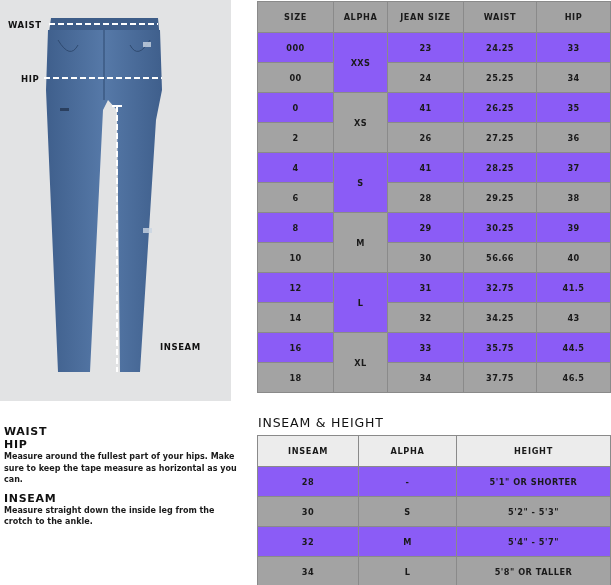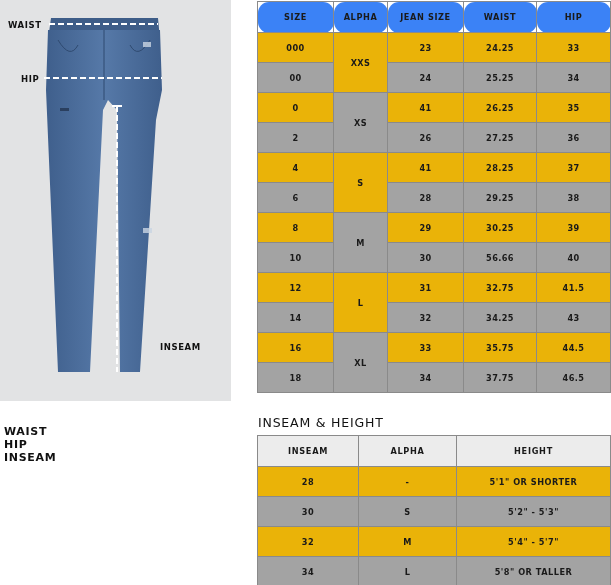--- a/index.html
+++ b/index.html
@@ -5,23 +5,23 @@
   html, body { margin:0; padding:0; background:#ffffff; }
   body { width:611px; height:585px; position:relative; overflow:hidden;
          font-family:"DejaVu Sans", sans-serif; color:#111; }
   .photo { position:absolute; left:0; top:0; width:231px; height:401px; background:#e2e3e4; }
   .photo svg { position:absolute; left:0; top:0; }
   .plabel { position:absolute; font-size:8.5px; font-weight:bold; letter-spacing:0.6px; color:#111; }
 
   table.size { position:absolute; left:257px; top:1px; border-collapse:collapse; }
   table.size td { border:1px solid #8a8a8a; text-align:center; font-size:8.2px; font-weight:bold;
                   letter-spacing:0.4px; padding:0; height:29px; color:#1a1a1a; }
-  table.size tr.h td { height:30px; background:#3b82f6; letter-spacing:0.6px;border-radius:11px; }
+  table.size tr.h td { height:30px; background:#a3a3a3; letter-spacing:0.6px; }
   .g { background:#a3a3a3; }
-  .w { background:#eab308; }
+  .w { background:#8b5cf6; }
 
   .desc { position:absolute; left:4px; top:425px; width:240px; }
   .desc h4 { margin:0; font-size:11px; font-weight:bold; letter-spacing:0.7px; line-height:13px; }
   .desc p { margin:0 0 6px 0; font-size:8px; line-height:11.5px; color:#1a1a1a; font-weight:bold; }
 
   .ih-title { position:absolute; left:258px; top:415px; font-size:12.5px; font-weight:normal; letter-spacing:0.8px; }
   table.ih { position:absolute; left:257px; top:435px; border-collapse:collapse; }
   table.ih td { border:1px solid #8a8a8a; text-align:center; font-size:8.2px; font-weight:bold;
                 letter-spacing:0.5px; padding:0; height:29px; color:#1a1a1a; }
   table.ih tr.h td { background:#ececec; height:30px; letter-spacing:0.7px; }
@@ -154,21 +154,23 @@
     <td class="g">34</td>
     <td class="g">37.75</td>
     <td class="g">46.5</td>
   </tr>
 </tbody>
   </table>
 
 <div class="desc">
   <h4>WAIST</h4>
   <h4>HIP</h4>
+  <p>Measure around the fullest part of your hips. Make sure to keep the tape measure as horizontal as you can.</p>
   <h4>INSEAM</h4>
+  <p>Measure straight down the inside leg from the crotch to the ankle.</p>
 </div>
 
 <div class="ih-title">INSEAM &amp; HEIGHT</div>
 <table class="ih">
   <colgroup>
       <col style="width:101px">
       <col style="width:98px">
       <col style="width:154px">
     </colgroup>
   <tbody>

